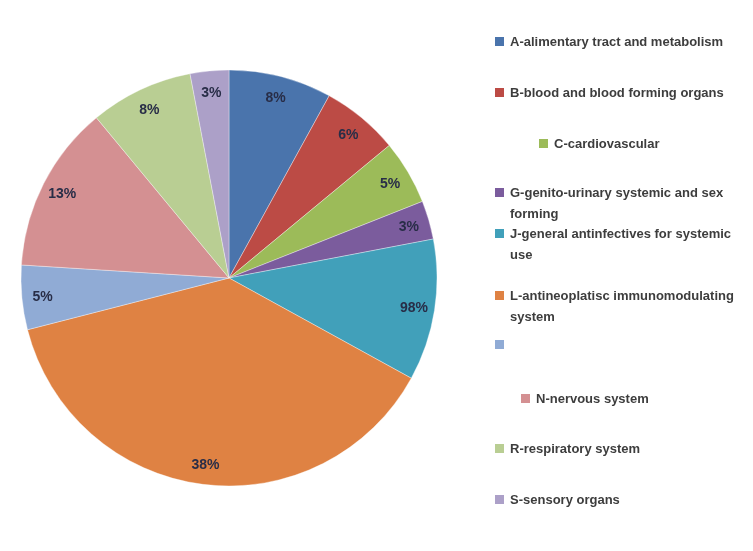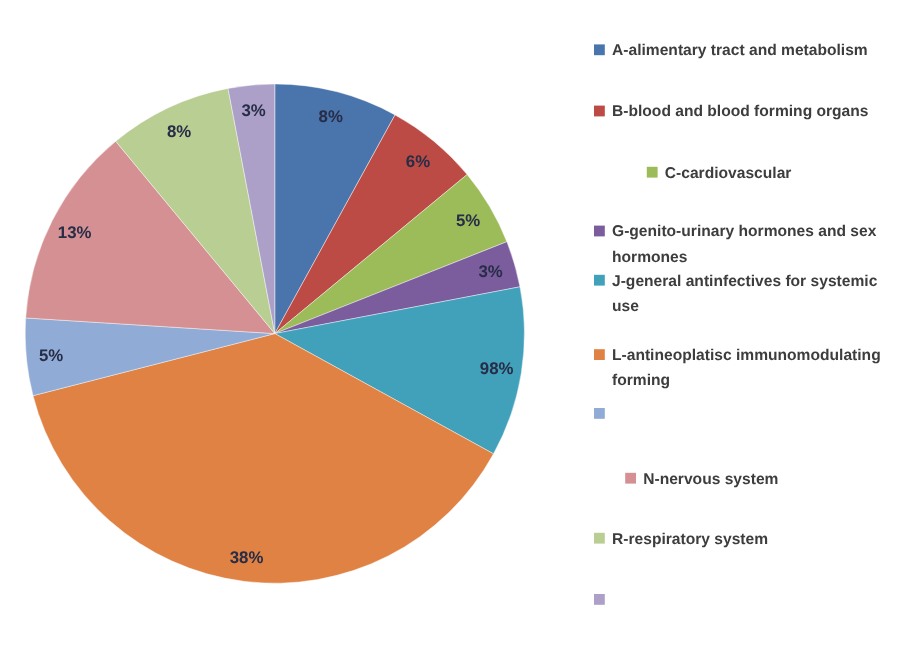--- a/index.html
+++ b/index.html
@@ -75,38 +75,39 @@
       <div class="legend-item" style="top: 82px;">
         <span class="legend-marker" style="background: rgb(188, 75, 69);"></span>
         <span class="legend-label">B-blood and blood forming organs</span>
       </div>
       <div class="legend-item" style="top: 133px; padding-left: 44px;">
         <span class="legend-marker" style="background: rgb(156, 187, 89);"></span>
         <span class="legend-label">C-cardiovascular</span>
       </div>
       <div class="legend-item" style="top: 182px;">
         <span class="legend-marker" style="background: rgb(123, 92, 157);"></span>
-        <span class="legend-label">G-genito-urinary hormones and sex hormones</span>
+        <span class="legend-label">G-genito-urinary systemic and sex forming</span>
       </div>
       <div class="legend-item" style="top: 223px;">
         <span class="legend-marker" style="background: rgb(65, 160, 186);"></span>
         <span class="legend-label">J-general antinfectives for systemic use</span>
       </div>
       <div class="legend-item" style="top: 285px;">
         <span class="legend-marker" style="background: rgb(223, 130, 67);"></span>
-        <span class="legend-label">L-antineoplatisc immunomodulating forming</span>
+        <span class="legend-label">L-antineoplatisc immunomodulating system</span>
       </div>
       <div class="legend-item" style="top: 334px;">
         <span class="legend-marker" style="background: rgb(144, 171, 213);"></span>
       </div>
       <div class="legend-item" style="top: 388px; padding-left: 26px;">
         <span class="legend-marker" style="background: rgb(212, 144, 146);"></span>
         <span class="legend-label">N-nervous system</span>
       </div>
       <div class="legend-item" style="top: 438px;">
         <span class="legend-marker" style="background: rgb(185, 206, 147);"></span>
         <span class="legend-label">R-respiratory system</span>
       </div>
       <div class="legend-item" style="top: 489px;">
         <span class="legend-marker" style="background: rgb(172, 160, 200);"></span>
+        <span class="legend-label">S-sensory organs</span>
       </div>
     </div>
 </div>
 
 </body></html>

